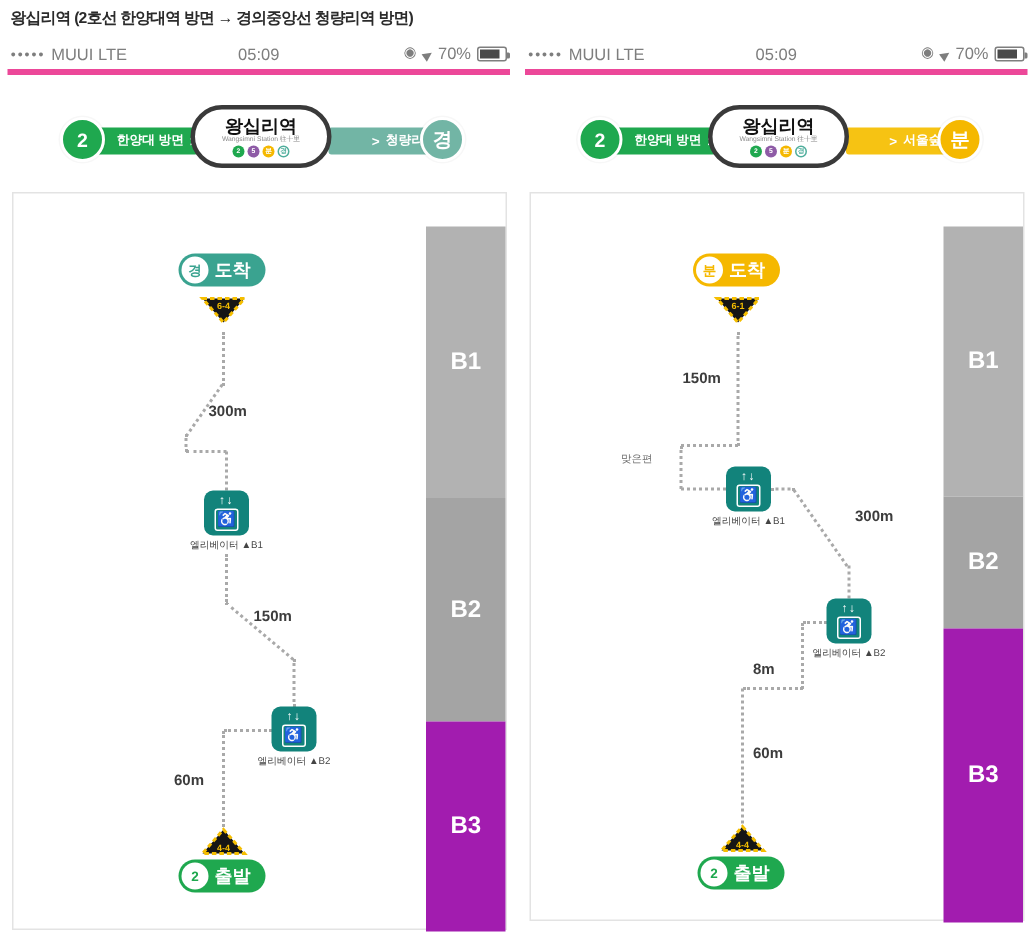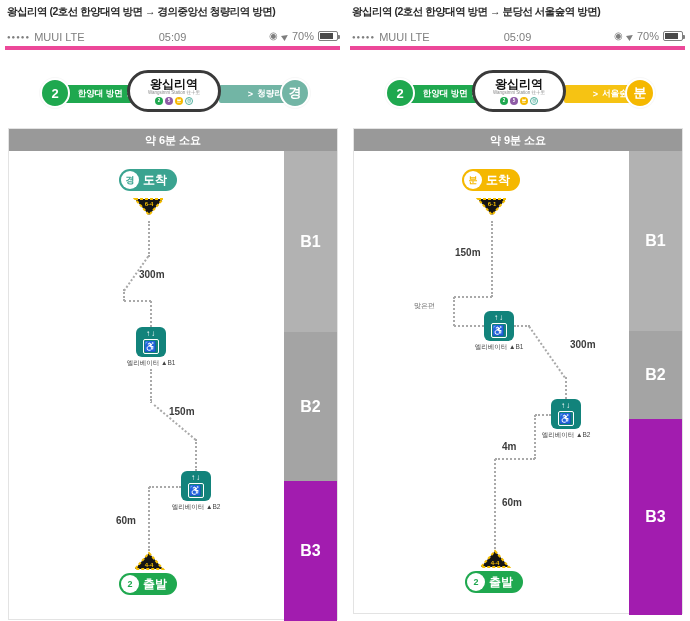--- a/index.html
+++ b/index.html
@@ -93,21 +93,20 @@
     <div class="osub">Wangsimni Station 往十里</div>
     <div class="odots">
       <span class="dot d2">2</span>
       <span class="dot d5">5</span>
       <span class="dot db">분</span>
       <span class="dot dk">경</span>
     </div>
   </div>
 
   <div class="map">
-    <div class="durbar">약 6분 소요</div>
     <div class="band b1" style="top:22px;height:181px">B1</div>
     <div class="band b2" style="top:203px;height:149px">B2</div>
     <div class="band b3" style="top:352px;height:140px">B3</div>
 
     <div class="pill bg-tealpill" style="left:110px;top:40px">
       <span class="pcirc pc-teal">경</span>
       <span>도착</span>
     </div>
     <svg class="trisvg" style="left:123px;top:68px" width="34" height="20">
       <polygon points="3,2 31,2 17,18" fill="#151515" stroke="#F5BE00" stroke-width="2" stroke-dasharray="3,2"></polygon>
@@ -147,21 +146,20 @@
       <text class="tritext" x="17" y="16">4-4</text>
     </svg>
     <div class="pill bg-green" style="left:110px;top:444px">
       <span class="pcirc pc-green">2</span>
       <span>출발</span>
     </div>
   </div>
 </div>
 
 <div class="panel" id="p1">
-  <div class="ptitle">왕십리역 (2호선 한양대역 방면 → 분당선 서울숲역 방면)</div>
 
   <div class="statusbar">
     <div class="sb-left">
       <span class="sb-sig">●●●●●</span>
       <span>MUUI LTE</span>
     </div>
     <div class="sb-time">05:09</div>
     <div class="sb-right">
       <span class="sb-alarm">◉</span>
       <span class="sb-nav">▶</span>
@@ -188,21 +186,20 @@
     <div class="osub">Wangsimni Station 往十里</div>
     <div class="odots">
       <span class="dot d2">2</span>
       <span class="dot d5">5</span>
       <span class="dot db">분</span>
       <span class="dot dk">경</span>
     </div>
   </div>
 
   <div class="map">
-    <div class="durbar">약 9분 소요</div>
     <div class="band b1" style="top:22px;height:180px">B1</div>
     <div class="band b2" style="top:202px;height:88px">B2</div>
     <div class="band b3" style="top:290px;height:196px">B3</div>
 
     <div class="pill bg-ybadge" style="left:108px;top:40px">
       <span class="pcirc pc-yellow">분</span>
       <span>도착</span>
     </div>
     <svg class="trisvg" style="left:121px;top:68px" width="34" height="20">
       <polygon points="3,2 31,2 17,18" fill="#151515" stroke="#F5BE00" stroke-width="2" stroke-dasharray="3,2"></polygon>
@@ -230,21 +227,21 @@
     <div class="elev" style="left:197px;top:270px">
       <span class="arr">↑↓</span>
       <span class="wbox">♿</span>
     </div>
     <div class="elabel" style="left:167px;top:302px">엘리베이터 ▲B2</div>
 
     <div class="dh" style="left:181px;top:285px;width:16px"></div>
     <div class="dv" style="left:180px;top:286px;height:44px"></div>
     <div class="dh" style="left:141px;top:329px;width:40px"></div>
     <div class="dv" style="left:140px;top:330px;height:90px"></div>
-    <div class="dist" style="left:148px;top:312px">4m</div>
+    <div class="dist" style="left:148px;top:312px">8m</div>
     <div class="dist" style="left:148px;top:368px">60m</div>
 
     <svg class="trisvg" style="left:124px;top:420px" width="34" height="20">
       <polygon points="17,2 31,18 3,18" fill="#151515" stroke="#F5BE00" stroke-width="2" stroke-dasharray="3,2"></polygon>
       <text class="tritext" x="17" y="16">4-4</text>
     </svg>
     <div class="pill bg-green" style="left:111px;top:442px">
       <span class="pcirc pc-green">2</span>
       <span>출발</span>
     </div>

